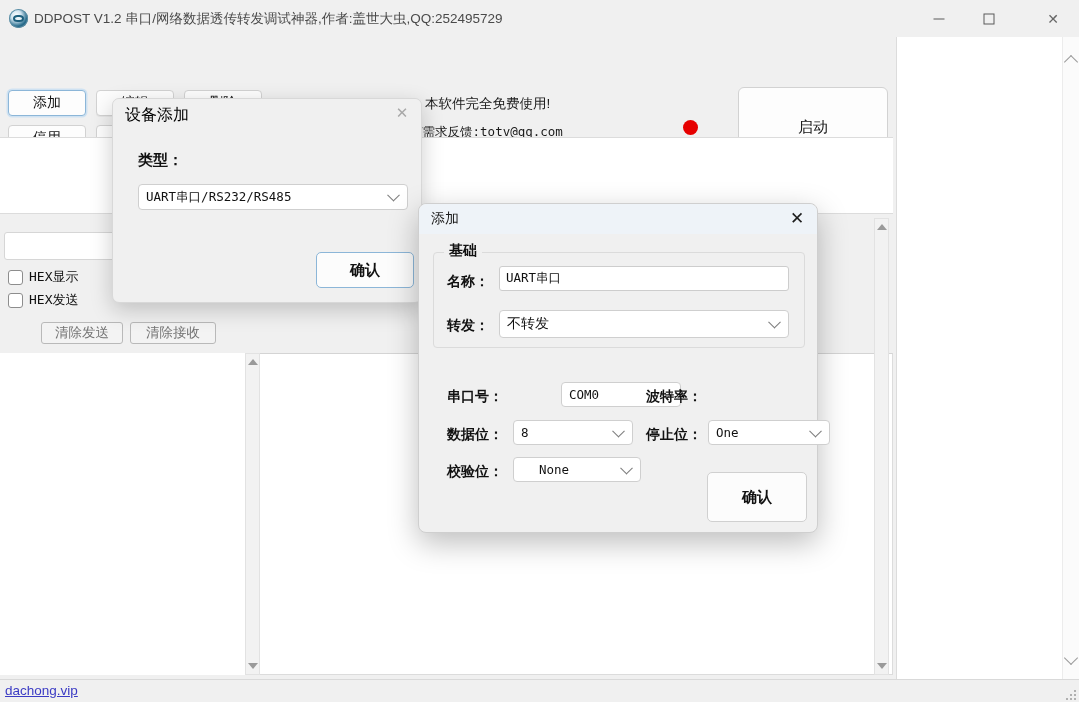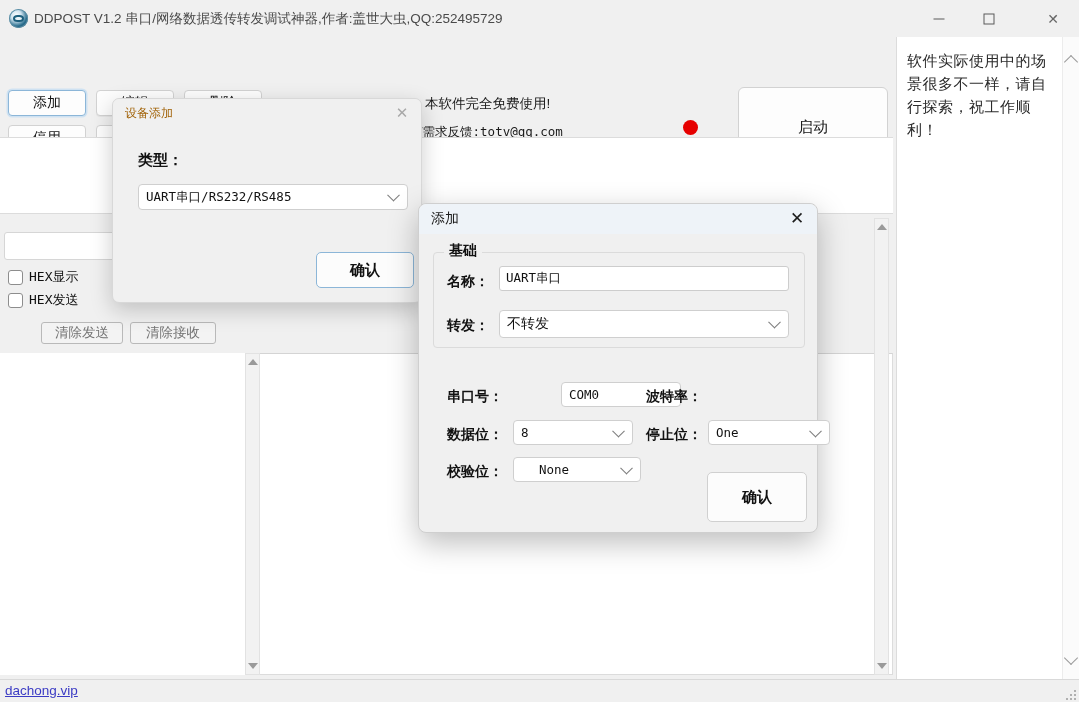--- a/index.html
+++ b/index.html
@@ -100,21 +100,21 @@
   .statusbar{position:absolute;left:0;top:679px;width:1079px;height:23px;background:#f0f0f0;
     border-top:1px solid #d9d9d9;box-sizing:border-box;}
   .sblink{position:absolute;left:5px;top:3px;font-size:13.5px;color:#3b3bc4;text-decoration:underline;}
   .grip{position:absolute;right:3px;bottom:2px;width:12px;height:12px;}
   .grip i{position:absolute;width:2px;height:2px;background:#b0b0b0;}
 
   
   .dlg1{position:absolute;left:112px;top:98px;width:310px;height:205px;background:#f0f0f0;
     border:1px solid #d8d8d8;border-radius:7px;box-shadow:0 7px 22px rgba(0,0,0,.20);box-sizing:border-box;}
   .dlg1 .bar{position:absolute;left:0;top:0;right:0;height:29px;background:#f0f0f0;border-radius:7px 7px 0 0;}
-  .dlg1 .bar .t{position:absolute;left:12px;top:6px;font-size:12px;color:#a16207;}
+  .dlg1 .bar .t{position:absolute;left:12px;top:6px;font-size:16px;color:#000000;}
   .dlg1 .bar .x{position:absolute;right:10px;top:5px;width:18px;height:18px;color:#a8a8a8;font-size:15px;
     display:flex;align-items:center;justify-content:center;}
   .dlg1 .lbl{position:absolute;left:25px;top:52px;font-size:15px;font-weight:bold;color:#111;}
   .sel{position:absolute;background:#fff;border:1px solid #cfcfcf;border-radius:4px;box-sizing:border-box;
     display:flex;align-items:center;font-size:12.5px;color:#111;padding-left:7px;
     font-family:"DejaVu Sans Mono","Liberation Mono",monospace;}
   .sel .cv{position:absolute;right:9px;top:50%;width:8px;height:8px;
     border-right:1.4px solid #7d7d7d;border-bottom:1.4px solid #7d7d7d;
     transform:translateY(-70%) rotate(45deg);}
   .dlg1 .sel{left:25px;top:85px;width:270px;height:26px;}
@@ -207,21 +207,20 @@
   <div class="vscroll sc-left">
     <div class="arrow up"></div>
     <div class="arrow dn"></div>
   </div>
   <div class="vscroll sc-main">
     <div class="arrow up"></div>
     <div class="arrow dn"></div>
   </div>
 
   <div class="notepanel">
-    <div class="notetext">软件实际使用中的场景很多不一样，请自行探索，祝工作顺利！</div>
     <div class="noteScroll">
       <div class="chev upc"></div>
       <div class="chev dnc"></div>
     </div>
   </div>
 
   <div class="statusbar">
     <a class="sblink" href="#">dachong.vip</a>
     <div class="grip">
       <i style="right:0;bottom:0"></i>

